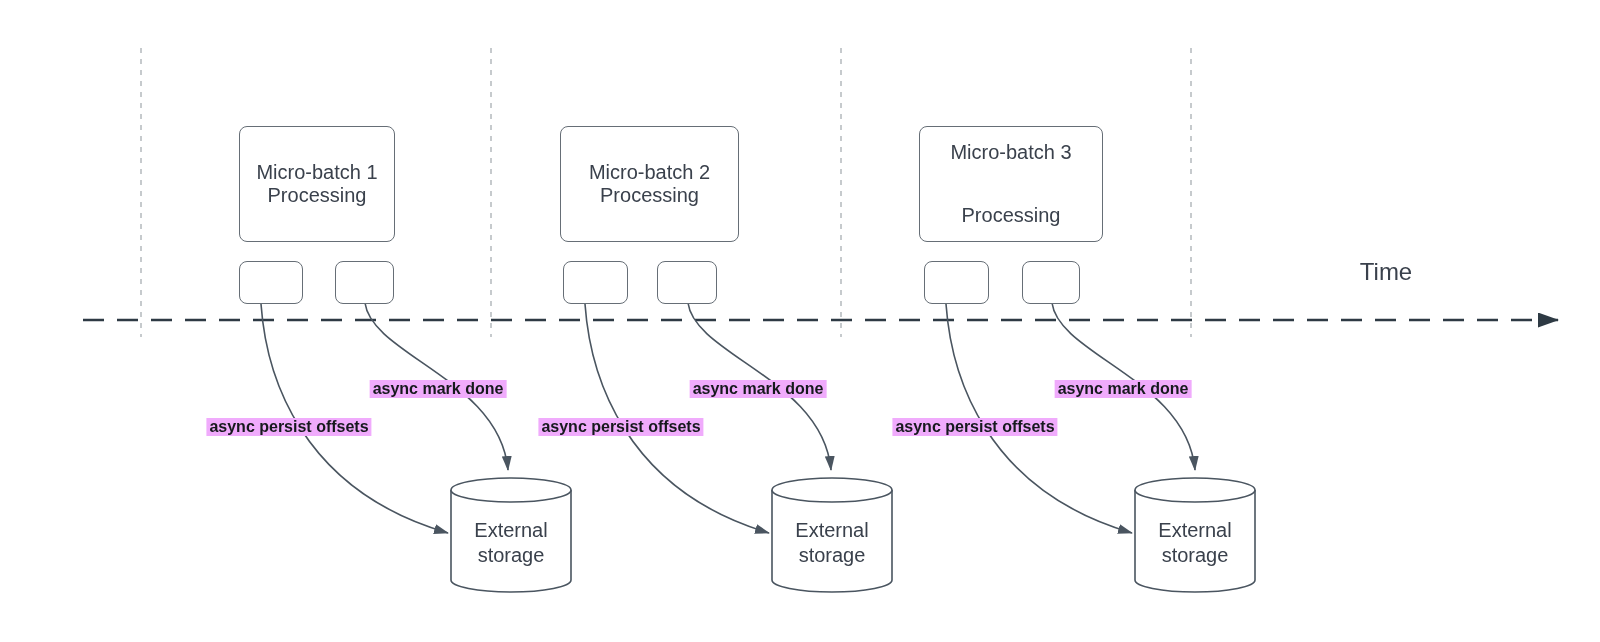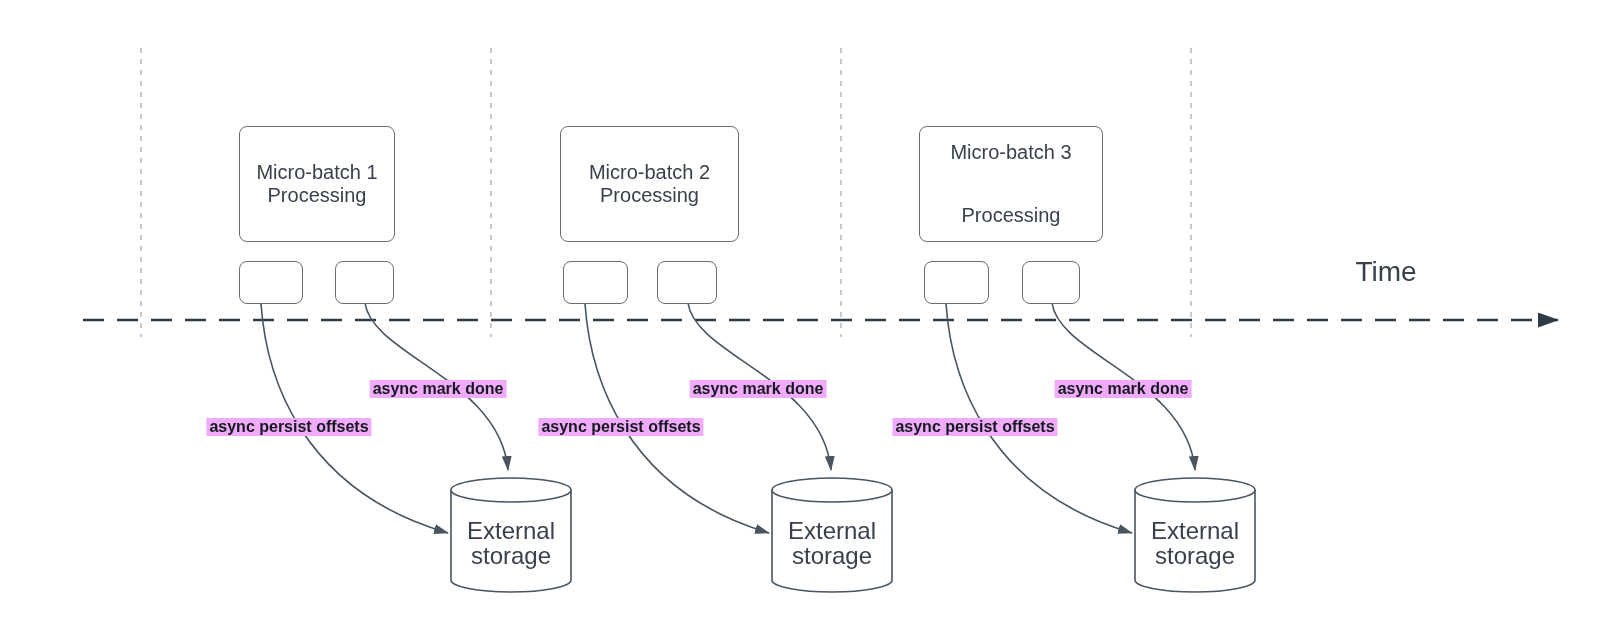--- a/index.html
+++ b/index.html
@@ -44,42 +44,42 @@
   .small-box {
     top: 261px;
     height: 43px;
   }
   .storage-text {
     position: absolute;
     width: 140px;
     top: 518px;
     text-align: center;
     color: #3a414c;
-    font-size: 24px;
+    font-size: 20px;
     line-height: 25px;
     transform: translateX(-50%);
     pointer-events: none;
   }
   .edge-label {
     position: absolute;
     transform: translate(-50%, -50%);
     background: #f0abfc;
     padding: 0 3px;
     color: #16191d;
     font-size: 16px;
     font-weight: bold;
     white-space: nowrap;
   }
   .time-label {
     position: absolute;
     left: 1386px;
     top: 272px;
     transform: translate(-50%, -50%);
     color: #3a414c;
-    font-size: 28px;
+    font-size: 24px;
   }
 </style>
 </head>
 <body>
 
 <div class="canvas">
 
   <svg class="shapes-layer" width="1600" height="642" viewBox="0 0 1600 642" xmlns="http://www.w3.org/2000/svg">
     <defs>
       <marker id="arrow-big" markerUnits="userSpaceOnUse" markerWidth="21" markerHeight="15" refX="20" refY="7.5" orient="auto">

